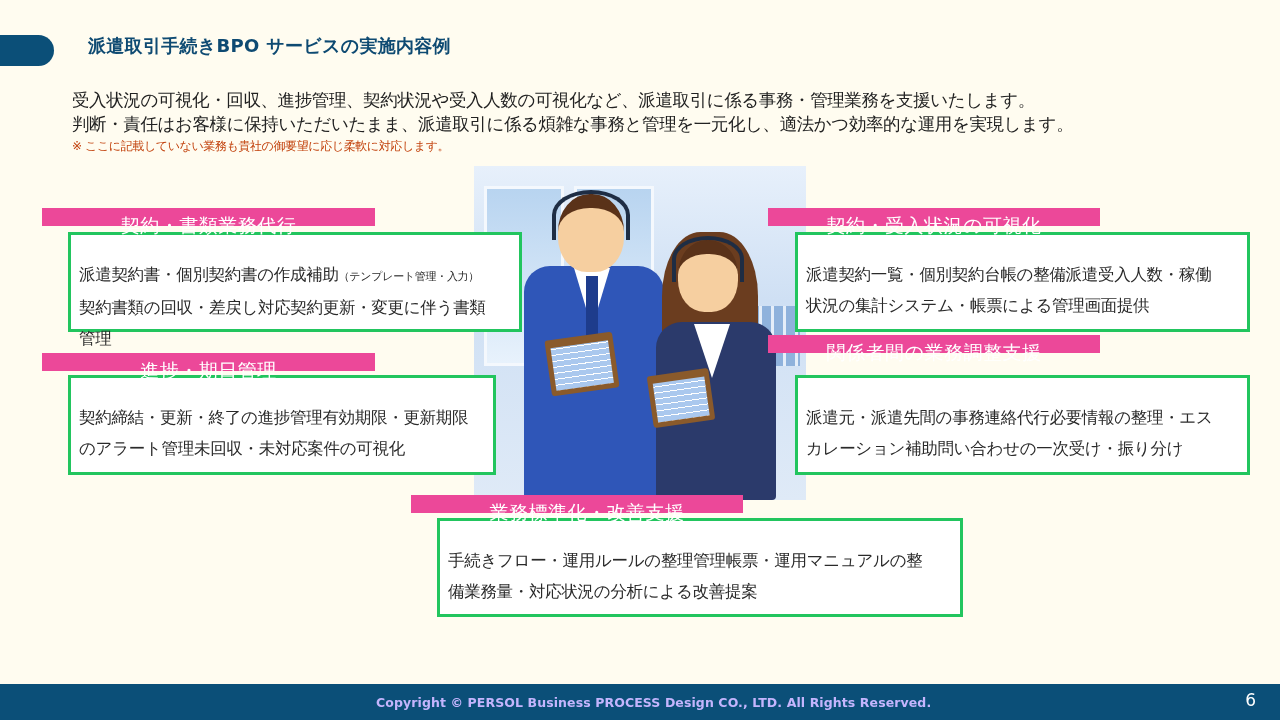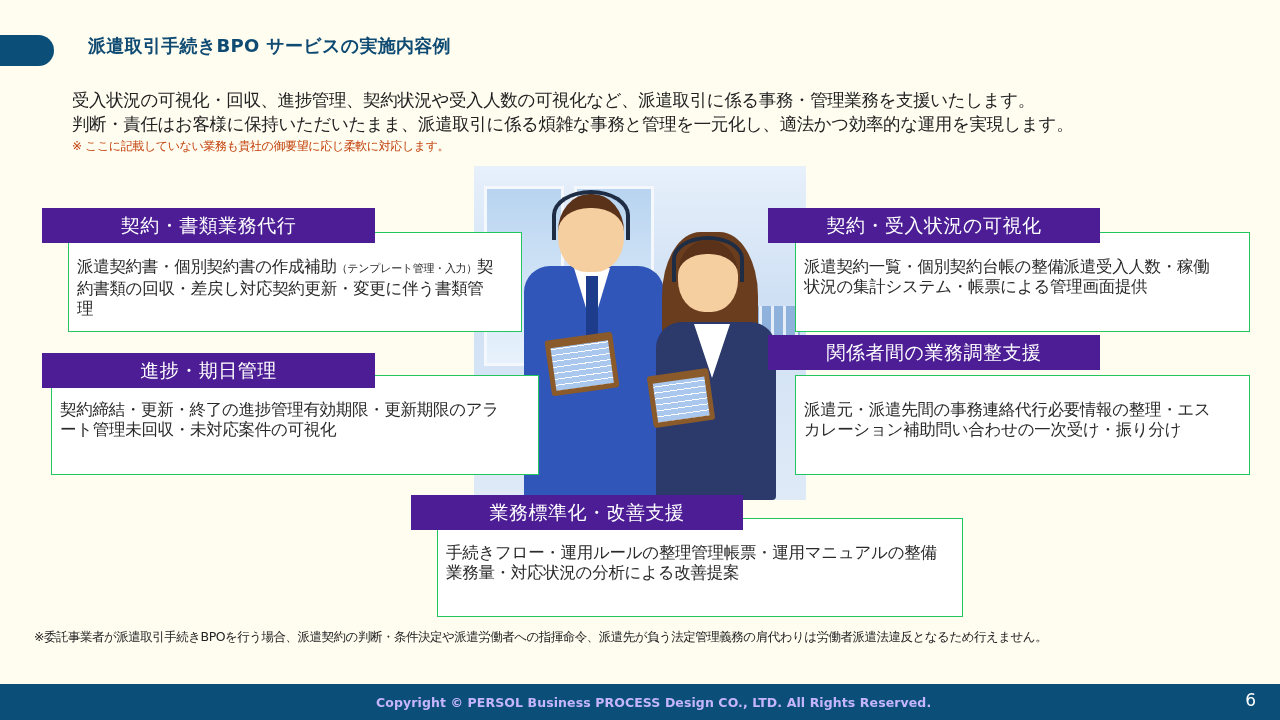--- a/index.html
+++ b/index.html
@@ -56,27 +56,27 @@
     .person .tie { position: absolute; background: #1e3c8c; }
     .person .clipboard {
       position: absolute; background: #8a5a2b; border-radius: 3px; transform: rotate(-8deg);
     }
     .person .clipboard::after {
       content: ""; position: absolute; left: 5px; top: 8px; right: 5px; bottom: 5px;
       background: repeating-linear-gradient(0deg, #aac8ee 0 5px, #ffffff 5px 6px);
     }
 
     .card-header {
-      position: absolute; height: 35px; background: #4c1d95; color: #ffffff;
+      position: absolute; height: 18px; background: #ec4899; color: #ffffff;
       font-size: 19px; line-height: 35px; text-align: center; white-space: nowrap; z-index: 3;
       letter-spacing: 0.5px;
     }
     .card-body {
-      position: absolute; background: #ffffff; border: 1px solid #22c55e;
-      padding: 24px 24px 6px 8px; font-size: 16.5px; line-height: 20px; color: #2a2a2a;
+      position: absolute; background: #ffffff; border: 3px solid #22c55e;
+      padding: 24px 24px 6px 8px; font-size: 16.5px; line-height: 31px; color: #2a2a2a;
       z-index: 2; letter-spacing: -0.3px;
     }
     .card-body .small { font-size: 11px; letter-spacing: -0.3px; }
 
     .disclaimer {
       position: absolute; left: 34px; top: 627px; font-size: 12.5px; line-height: 19px;
       color: #222; white-space: nowrap; letter-spacing: -0.5px;
     }
     .disclaimer .indent { padding-left: 14px; }
 
@@ -129,28 +129,27 @@
 
 <div class="card-header" style="left:42px; top:208px; width:333px;">契約・書類業務代行</div>
 <div class="card-body" style="left:68px; top:232px; width:454px; height:100px;">
   <span>派遣契約書・個別契約書の作成補助</span><span class="small">（テンプレート管理・入力）</span><span>契約書類の回収・差戻し対応契約更新・変更に伴う書類管理</span>
 </div>
 
 <div class="card-header" style="left:768px; top:208px; width:332px;">契約・受入状況の可視化</div>
 <div class="card-body" style="left:795px; top:232px; width:455px; height:100px;">派遣契約一覧・個別契約台帳の整備派遣受入人数・稼働状況の集計システム・帳票による管理画面提供</div>
 
 <div class="card-header" style="left:42px; top:353px; width:333px;">進捗・期日管理</div>
-<div class="card-body" style="left:51px; top:375px; width:488px; height:100px;">契約締結・更新・終了の進捗管理有効期限・更新期限のアラート管理未回収・未対応案件の可視化</div>
+<div class="card-body" style="left:68px; top:375px; width:428px; height:100px;">契約締結・更新・終了の進捗管理有効期限・更新期限のアラート管理未回収・未対応案件の可視化</div>
 
 <div class="card-header" style="left:768px; top:335px; width:332px;text-align:center;">関係者間の業務調整支援</div>
 <div class="card-body" style="left:795px; top:375px; width:455px; height:100px;">派遣元・派遣先間の事務連絡代行必要情報の整理・エスカレーション補助問い合わせの一次受け・振り分け</div>
 
 <div class="card-header" style="left:411px; top:495px; width:332px;padding-left:20px;">業務標準化・改善支援</div>
 <div class="card-body" style="left:437px; top:518px; width:526px; height:99px;">手続きフロー・運用ルールの整理管理帳票・運用マニュアルの整備業務量・対応状況の分析による改善提案</div>
 
 <div class="disclaimer">
-  <div>※委託事業者が派遣取引手続きBPOを行う場合、派遣契約の判断・条件決定や派遣労働者への指揮命令、派遣先が負う法定管理義務の肩代わりは労働者派遣法違反となるため行えません。</div>
 </div>
 
 <div class="footer">
   <div class="copyright">Copyright © PERSOL Business PROCESS Design CO., LTD. All Rights Reserved.</div>
   <div class="page-num">6</div>
 </div>
 
 </body></html>

